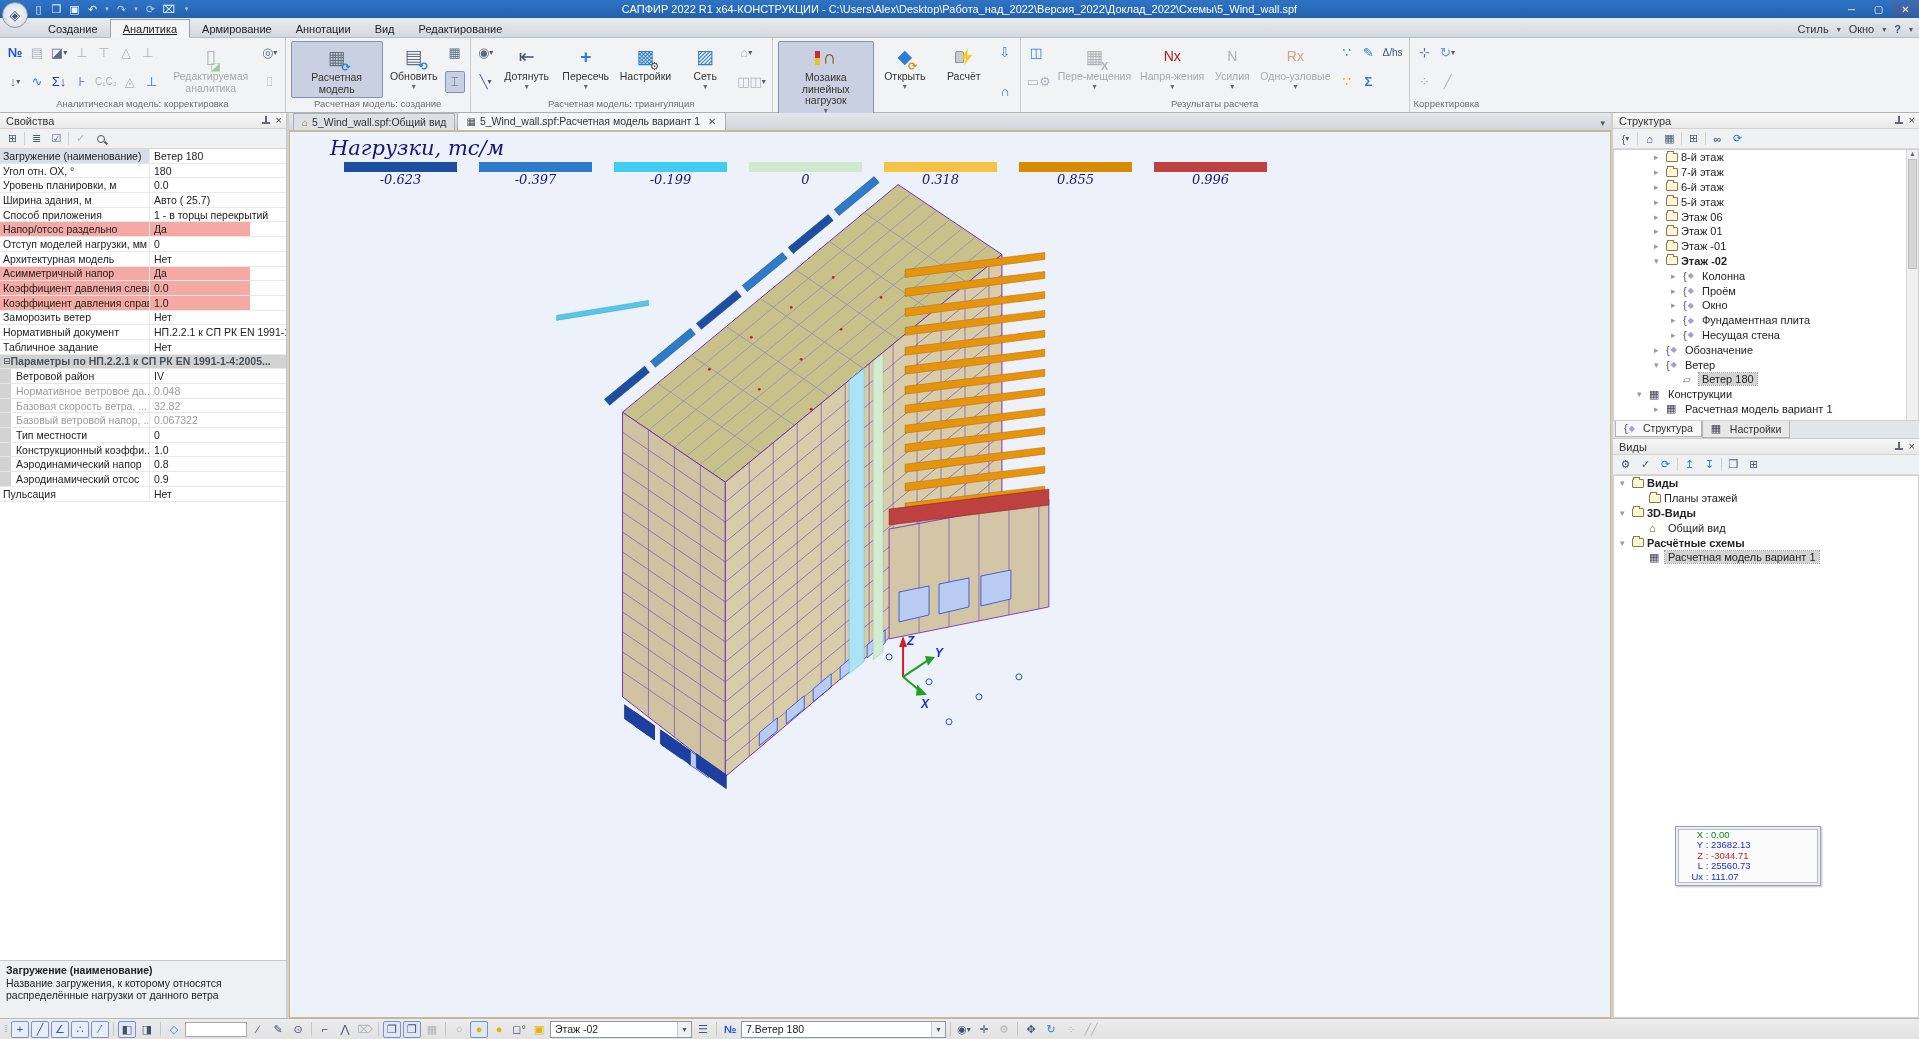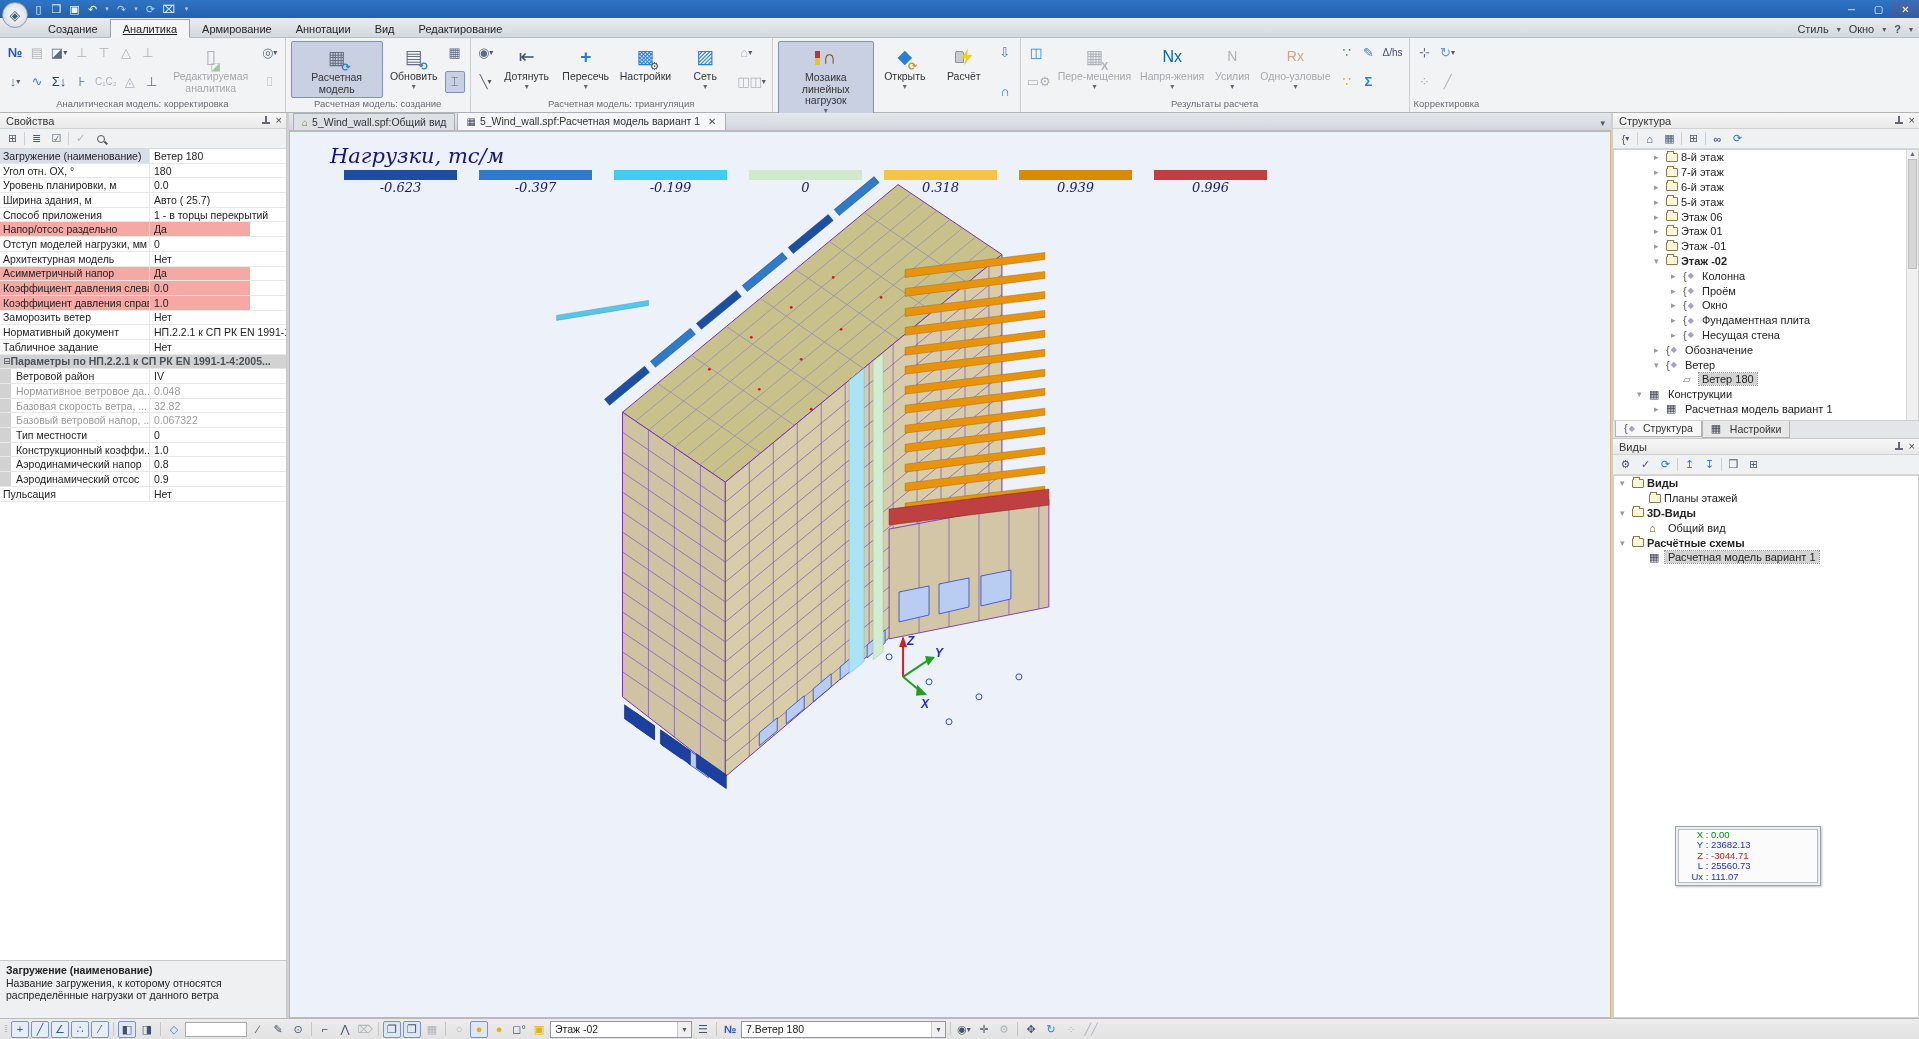--- a/index.html
+++ b/index.html
@@ -92,21 +92,21 @@
   .center { flex:1; display:flex; flex-direction:column; min-width:0; }
   .vtabs { height:18px; background:linear-gradient(#e4e7eb,#d2d6dc); border-bottom:1px solid #b9b9b9; display:flex; align-items:flex-end; padding-left:4px; flex:none; }
   .vtab { display:flex; align-items:center; gap:4px; font-size:10.5px; color:#333; padding:2px 8px; border:1px solid #aab0b8; border-bottom:none; background:#dde1e6; margin-right:2px; }
   .vtab.active { background:#f4f6fa; padding-bottom:3px; }
   .vtab .ticn { font-size:10px; color:#8a6a2a; }
   .vtab .ticn.grid { color:#445; }
   .vtab .tclose { font-size:10px; color:#555; margin-left:4px; }
   .vtabs-right { margin-left:auto; padding:0 6px 2px; font-size:9px; color:#556; }
   .canvas { flex:1; position:relative; background:#edf1f9; border:1px solid #d4ba76; overflow:hidden; }
   .bsvg { position:absolute; inset:0; width:100%; height:100%; }
-  .legend { position:absolute; left:40px; top:12px; }
+  .legend { position:absolute; left:40px; top:4px; }
   .ltitle { font-style:italic; font-size:21px; color:#15157e; margin-bottom:2px; font-family:"DejaVu Serif","Liberation Serif",serif; }
   .lbars { display:flex; gap:22px; margin-left:14px; }
   .lbar { width:113px; }
   .swatch { height:10px; width:100%; }
   .lval { text-align:center; font-style:italic; font-size:13px; color:#15157e; font-family:"DejaVu Serif","Liberation Serif",serif; }
 
   
   .right { width:306px; background:#f0f1f3; display:flex; flex-direction:column; flex:none; }
   .treebox { background:#fff; border:1px solid #d0d0d0; position:relative; overflow:hidden; }
   .streebox { height:272px; flex:none; }
@@ -154,20 +154,21 @@
   .combo .cbtn { width:14px; height:100%; border-left:1px solid #c9c9c9; display:flex; align-items:center; justify-content:center; font-size:8px; color:#556; background:#f0f0f0; }
   .statusbar { height:12px; background:#ececec; border-top:1px solid #bdbdbd; display:flex; align-items:center; font-size:10px; color:#222; padding:0 6px; flex:none; }
   .statusbar .ssep { width:1px; height:9px; background:#c6c6c6; margin-left:260px; }
 </style>
 </head>
 <body>
 
 <div class="app">
 
   <div class="titlebar">
+    <div class="title-text">САПФИР 2022 R1 x64-КОНСТРУКЦИИ - C:\Users\Alex\Desktop\Работа_над_2022\Версия_2022\Доклад_2022\Схемы\5_Wind_wall.spf</div>
     <div class="qat">
       <span class="applogo">◈</span>
       <span class="qbtn">▯</span>
       <span class="qbtn">❒</span>
       <span class="qbtn">▣</span>
       <span class="qbtn">↶</span>
         <span class="qbtn dim" style="width:8px;font-size:7px">▾</span>
       <span class="qbtn dim">↷</span>
         <span class="qbtn dim" style="width:8px;font-size:7px">▾</span>
       <span class="qbtn blue">⟳</span>
@@ -375,21 +376,21 @@
         </div>
         <div class="bbtn dis dd" style="min-width:52px">
           <div class="bic">
               <span class="g1" style="color:#aeb3ba">▦</span>
               <span class="g2" style="color:#aeb3ba">X</span>
             </div>
           <div class="blbl">Пере-мещения</div>
         </div>
         <div class="bbtn dis dd" style="min-width:50px">
           <div class="bic">
-              <span class="g1" style="color:#0369a1;font-size:16px">Nx</span>
+              <span class="g1" style="color:#b91c1c;font-size:14px">Nx</span>
             </div>
           <div class="blbl">Напря-жения</div>
         </div>
         <div class="bbtn dis dd" style="min-width:44px">
           <div class="bic">
               <span class="g1" style="color:#aeb3ba;font-size:14px">N</span>
             </div>
           <div class="blbl">Усилия</div>
         </div>
         <div class="bbtn dis dd" style="min-width:56px">
@@ -820,21 +821,21 @@
                 <div class="lval">0</div>
               </div>
 
               <div class="lbar">
                 <div class="swatch" style="background: rgb(245, 196, 69);"></div>
                 <div class="lval">0.318</div>
               </div>
 
               <div class="lbar">
                 <div class="swatch" style="background: rgb(216, 138, 0);"></div>
-                <div class="lval">0.939</div>
+                <div class="lval">0.855</div>
               </div>
 
               <div class="lbar">
                 <div class="swatch" style="background: rgb(191, 64, 64);"></div>
                 <div class="lval">0.996</div>
               </div>
 
           </div>
         </div>
 

